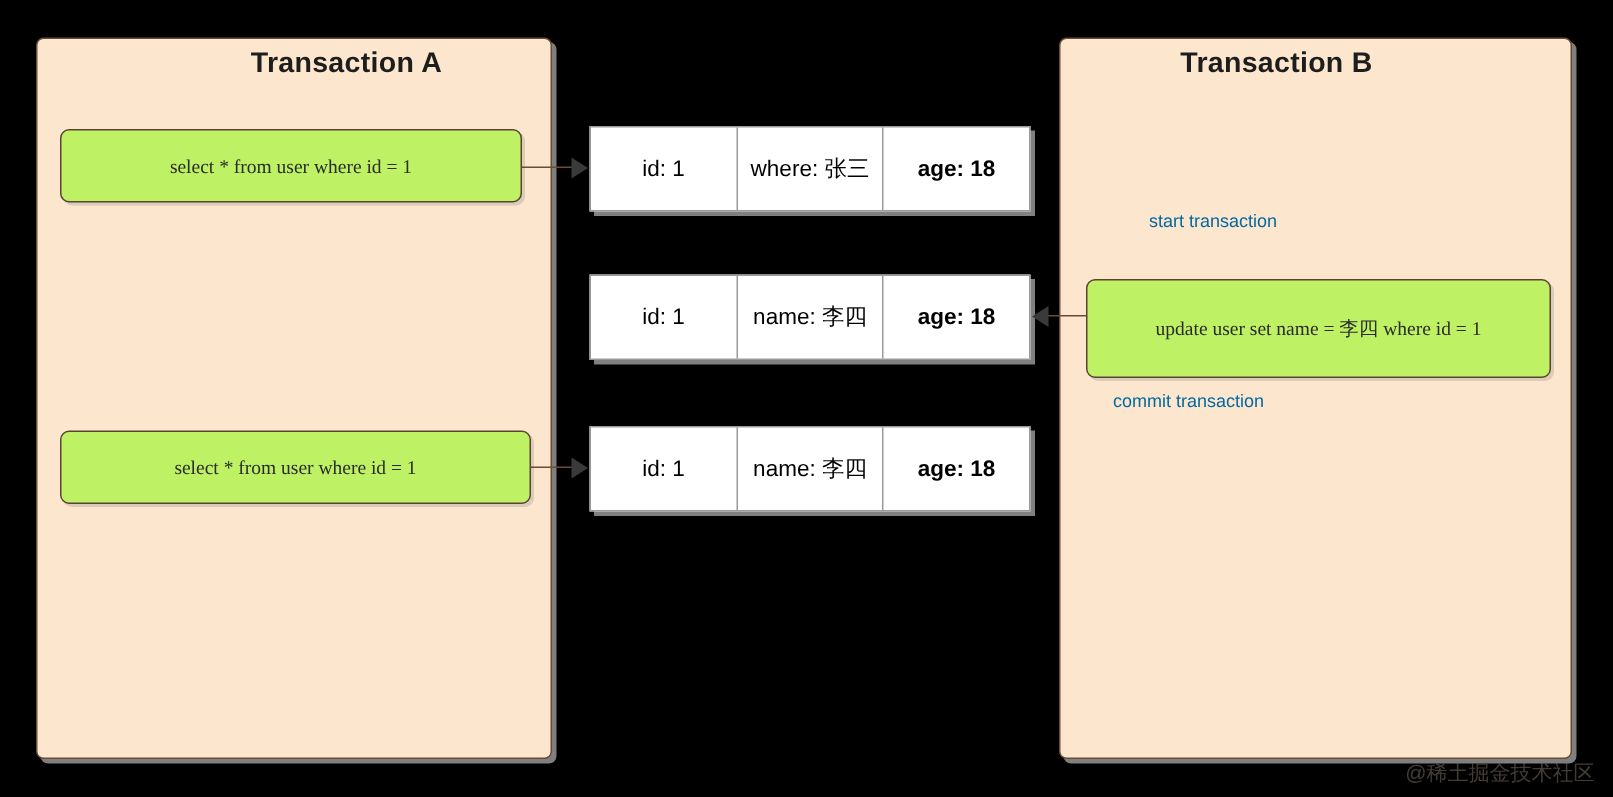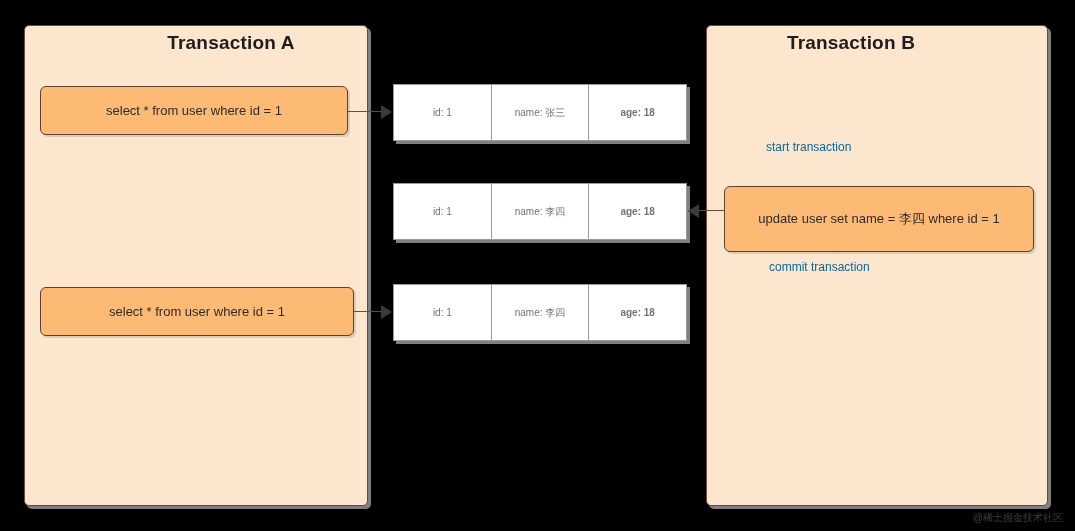--- a/index.html
+++ b/index.html
@@ -39,65 +39,66 @@
     font-weight: bold;
     color: #1d1d1d;
     letter-spacing: 0.2px;
   }
   #txn-a-title { top: 32px; }
   #txn-b-title { top: 32px; }
 
   
   .sql-box {
     position: absolute;
-    background: #fdba74;
+    background: #bef264;
     border: 1px solid #5d4232;
     border-radius: 6px;
     box-sizing: border-box;
     display: flex;
     align-items: center;
     justify-content: center;
     font-size: 13px;
     color: #2b2b2b;
     box-shadow: 2px 2px 0 rgba(180,170,160,0.45);
+    font-family: Liberation Serif, serif;
   }
   #sql-a-1 { left: 40px;  top: 86px;  width: 308px; height: 49px; }
   #sql-a-2 { left: 40px;  top: 287px; width: 314px; height: 49px; }
   #sql-b-1 { left: 724px; top: 186px; width: 310px; height: 66px; }
 
   
   .plain-label {
     position: absolute;
     font-size: 12px;
     color: #0369a1;
     white-space: nowrap;
   }
   #label-start  { left: 766px; top: 140px; }
-  #label-commit { left: 769px; top: 260px; }
+  #label-commit { left: 742px; top: 260px; }
 
   
   .record-row {
     position: absolute;
     display: flex;
     background: #ffffff;
     border: 1px solid #9a9a9a;
     box-sizing: border-box;
     box-shadow: 3px 3px 0 rgba(150,150,150,0.85);
   }
   #record-row-1 { left: 393px; top: 84px;  width: 294px; height: 57px; }
   #record-row-2 { left: 393px; top: 183px; width: 294px; height: 57px; }
   #record-row-3 { left: 393px; top: 284px; width: 294px; height: 57px; }
 
   .record-cell {
     flex: 1 1 0;
     display: flex;
     align-items: center;
     justify-content: center;
-    font-size: 10px;
-    color: #737373;
+    font-size: 15px;
+    color: #000000;
     border-right: 1px solid #9a9a9a;
     box-sizing: border-box;
     white-space: nowrap;
   }
   .record-cell:last-child { border-right: none; font-weight: bold; }
 
   
   .conn-line {
     position: absolute;
     height: 1px;
@@ -121,21 +122,21 @@
   #conn-2-arrow { left: 688px; top: 204px; }
   
   #conn-3-line  { left: 354px; top: 311px; width: 28px; }
   #conn-3-arrow { left: 381px; top: 305px; }
 
   
   #watermark {
     position: absolute;
     right: 12px;
     bottom: 6px;
-    font-size: 10px;
+    font-size: 14px;
     color: rgba(120,110,100,0.55);
     white-space: nowrap;
   }
 </style>
 </head>
 <body>
 
 <div id="canvas">
 
   <div id="txn-a-panel" class="txn-panel">
@@ -151,21 +152,21 @@
   <div id="txn-b-title" class="txn-title" style="left:706px; width:290px;">Transaction B</div>
 
   <div id="label-start" class="plain-label">start transaction</div>
 
   <div id="sql-b-1" class="sql-box">update user set name = 李四 where id = 1</div>
 
   <div id="label-commit" class="plain-label">commit transaction</div>
 
   <div id="record-row-1" class="record-row">
     <div class="record-cell">id: 1</div>
-    <div class="record-cell">name: 张三</div>
+    <div class="record-cell">where: 张三</div>
     <div class="record-cell">age: 18</div>
   </div>
 
   <div id="record-row-2" class="record-row">
     <div class="record-cell">id: 1</div>
     <div class="record-cell">name: 李四</div>
     <div class="record-cell">age: 18</div>
   </div>
 
   <div id="record-row-3" class="record-row">

